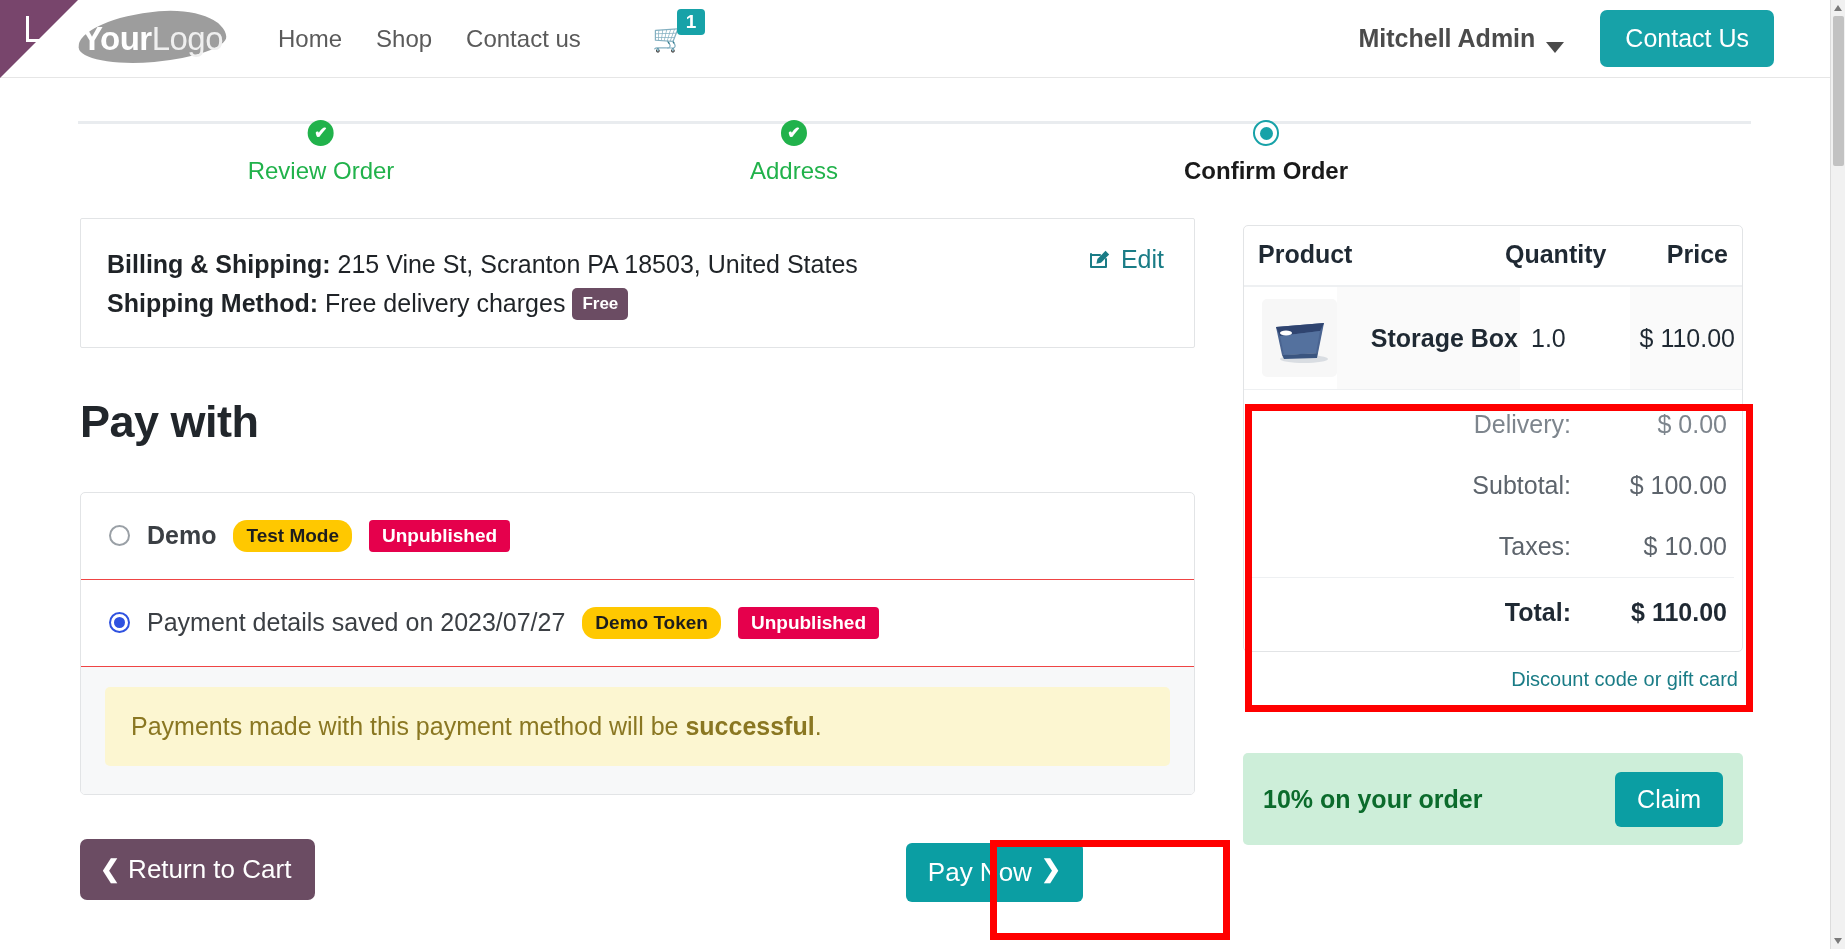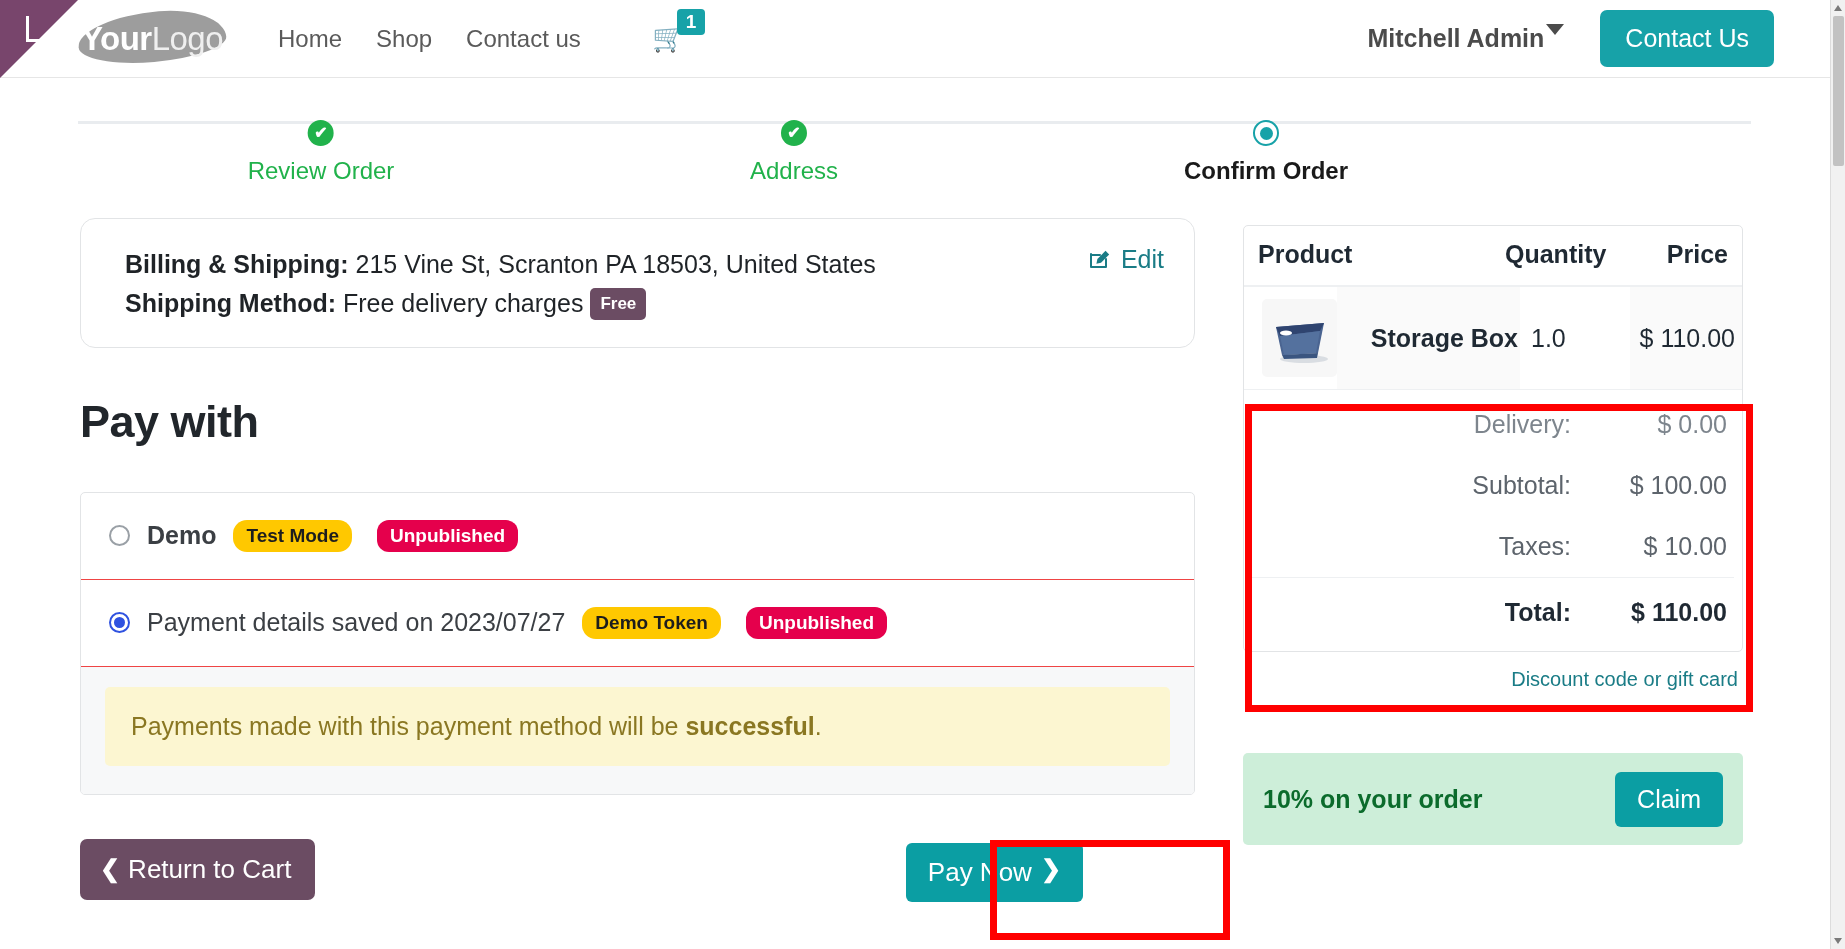--- a/index.html
+++ b/index.html
@@ -65,21 +65,21 @@
   .cart-badge {
     position: absolute; top: -16px; left: 24px;
     background: #17a2a8; color: #fff;
     font-size: 19px; font-weight: 700;
     padding: 1px 9px; border-radius: 4px; line-height: 1.25;
   }
   .header-right {
     margin-left: auto; display: flex; align-items: center; gap: 36px; padding-right: 56px;
   }
   .user-menu {
-    display: flex; align-items: flex-start; gap: 2px;
+    display: flex; align-items: flex-end; gap: 11px;
     font-size: 25px; font-weight: 700; color: #4b4b4b; white-space: nowrap;
   }
   .caret { width:0; height:0; border-left:9px solid transparent; border-right:9px solid transparent; border-top:11px solid #4b4b4b; }
   .btn-contact {
     background: #17a2a8; color: #fff; border: none;
     font-size: 25px; padding: 14px 25px; border-radius: 7px;
     white-space: nowrap; cursor: pointer;
     font-family: "Liberation Sans", sans-serif;
   }
 
@@ -121,22 +121,22 @@
     content: ""; width: 13px; height: 13px; border-radius: 50%; background: #17a2a8;
   }
   .step .label { margin-top: 11px; font-size: 24px; white-space: nowrap; }
   .step.done .label { color: #21b24b; font-weight: 400; }
   .step.current .label { color: #1a1a1a; font-weight: 700; }
 
   
   .left-col { position: absolute; top: 218px; left: 80px; width: 1115px; }
 
   .addr-card {
-    border: 1px solid #e2e4e6; border-radius: 15px;
-    padding: 26px 30px 24px 44px;
+    border: 1px solid #e2e4e6; border-radius: 2px;
+    padding: 26px 30px 24px 26px;
     position: relative; background: #fff;
   }
   .addr-line { font-size: 25px; color: #1f2327; line-height: 1.55; }
   .addr-line b { font-weight: 700; }
   .badge-free {
     display: inline-block; background: #6b4c63; color: #ffffff;
     font-size: 17px; font-weight: 700; padding: 3px 10px;
     border-radius: 5px; vertical-align: 3px; margin-left: 7px;
   }
   .edit-link {
@@ -164,21 +164,21 @@
   .radio.on { border-color: #2f52e0; }
   .radio.on::after { content:""; width: 11px; height: 11px; border-radius: 50%; background: #2f52e0; }
   .pay-opt .name { font-size: 25px; color: #3b3f44; white-space: nowrap; }
   .pay-opt .name.strong { font-weight: 700; color: #3b3f44; }
   .badge-test {
     background: #ffc800; color: #1d1d1d; font-size: 19px; font-weight: 700;
     padding: 5px 13px; border-radius: 14px; white-space: nowrap;
   }
   .badge-unpub {
     background: #e5004c; color: #ffffff; font-size: 19px; font-weight: 700;
-    padding: 5px 13px; border-radius: 12px; white-space: nowrap; margin-left: 8px;
+    padding: 5px 13px; border-radius: 4px; white-space: nowrap;
   }
 
   .alert-wrap { background: #f7f8f9; padding: 20px 24px 28px 24px; }
   .alert {
     background: #fcf6d1; border-radius: 5px;
     padding: 25px 26px; font-size: 25px; color: #8a7722;
   }
   .alert b { font-weight: 700; color: #8a7722; }
 
   .actions { margin-top: 44px; position: relative; height: 76px; }

